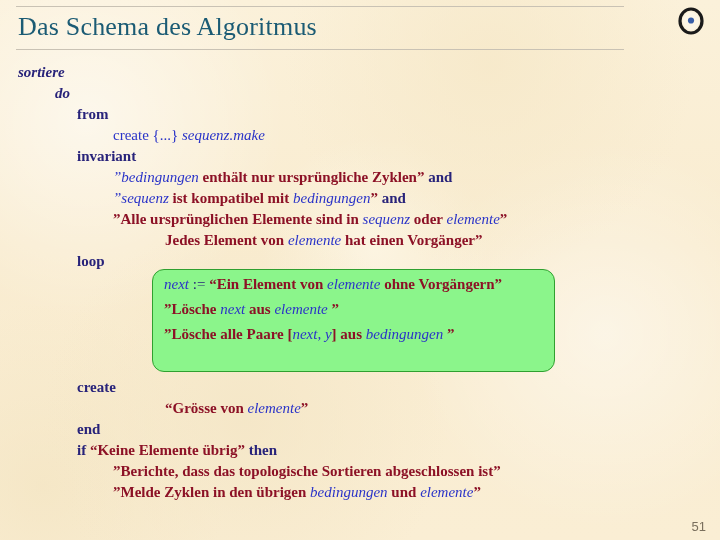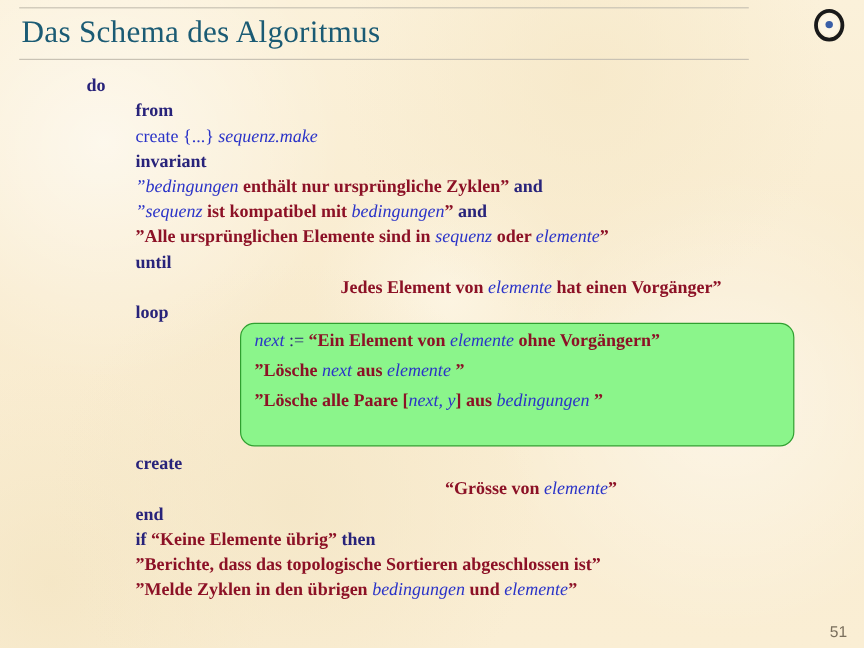--- a/index.html
+++ b/index.html
@@ -79,45 +79,44 @@
   .line {
     position: relative;
     height: 21px;
     line-height: 21px;
     white-space: nowrap;
     font-size: 15px;
   }
 
   
   .i0 { padding-left: 18px; }
-  .i1 { padding-left: 72px; }
-  .i2 { padding-left: 113px; }
+  .i1 { padding-left: 55px; font-style: italic; }
+  .i2 { padding-left: 77px; }
   .i3 { padding-left: 113px; }
-  .i4 { padding-left: 165px; text-align: center; }
+  .i4 { padding-left: 165px; }
 
   
   .kw   { color: #28237a; font-weight: bold; }
   .kwl  { color: #28237a; font-weight: bold; font-style: italic; }
   .var  { color: #2a33c8; font-style: italic; }
   .varn { color: #2a33c8; }
   .str  { color: #8c1126; font-weight: bold; }
   .op   { color: #28237a; }
 
   
   #loop-box {
     position: absolute;
     left: 152px;
     top: 269px;
-    width: 462px;
+    width: 403px;
     height: 103px;
     background: #8bf58b;
     border: 1px solid #30a030;
     border-radius: 12px;
     box-sizing: border-box;
-    margin-left: 48px;
   }
   #loop-box .line {
     font-size: 15px;
     height: 25px;
     line-height: 25px;
     padding-left: 11px;
   }
   #loop-box .inner-pad { height: 2px; }
 </style>
 </head>
@@ -130,20 +129,23 @@
   <div class="rule bottom"></div>
 
   <svg id="logo" viewBox="0 0 30 30">
     <ellipse cx="15" cy="15" rx="11" ry="12" fill="none" stroke="#1a1a1a" stroke-width="3.2"></ellipse>
     <ellipse cx="15" cy="15" rx="8" ry="9" fill="#fdf6e6"></ellipse>
     <circle cx="15" cy="14.5" r="3.1" fill="#3a5fa8"></circle>
   </svg>
 
   <div id="code">
 
+    <div class="line i0">
+      <span class="kwl">sortiere</span>
+    </div>
 
     <div class="line i1">
       <span class="kw">do</span>
     </div>
 
     <div class="line i2">
       <span class="kw">from</span>
     </div>
 
     <div class="line i3">
@@ -159,23 +161,20 @@
     </div>
 
     <div class="line i3">
       <span class="var">”sequenz</span><span class="str"> ist kompatibel mit </span><span class="var">bedingungen</span><span class="str">” </span><span class="kw">and</span>
     </div>
 
     <div class="line i3">
       <span class="str">”Alle ursprünglichen Elemente sind in </span><span class="var">sequenz</span><span class="str"> oder </span><span class="var">elemente</span><span class="str">”</span>
     </div>
 
-    <div class="line i2">
-      <span class="kw">until</span>
-    </div>
 
     <div class="line i4">
       <span class="str">Jedes Element von </span><span class="var">elemente</span><span class="str"> hat einen Vorgänger”</span>
     </div>
 
     <div class="line i2">
       <span class="kw">loop</span>
     </div>
 
     <div class="line i2">&nbsp;</div>

